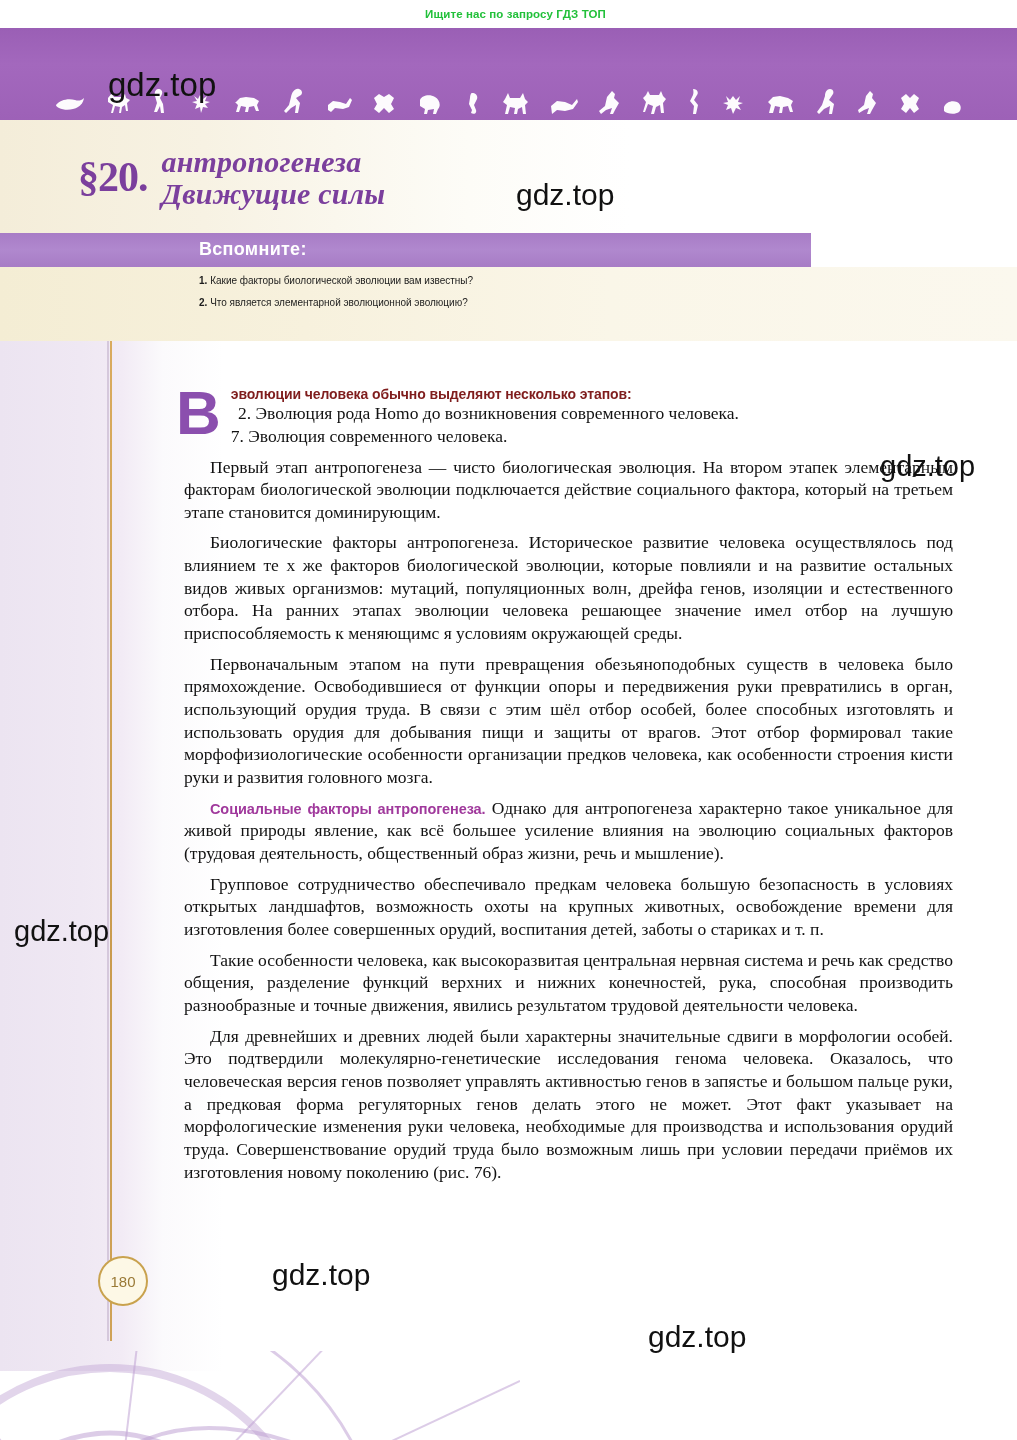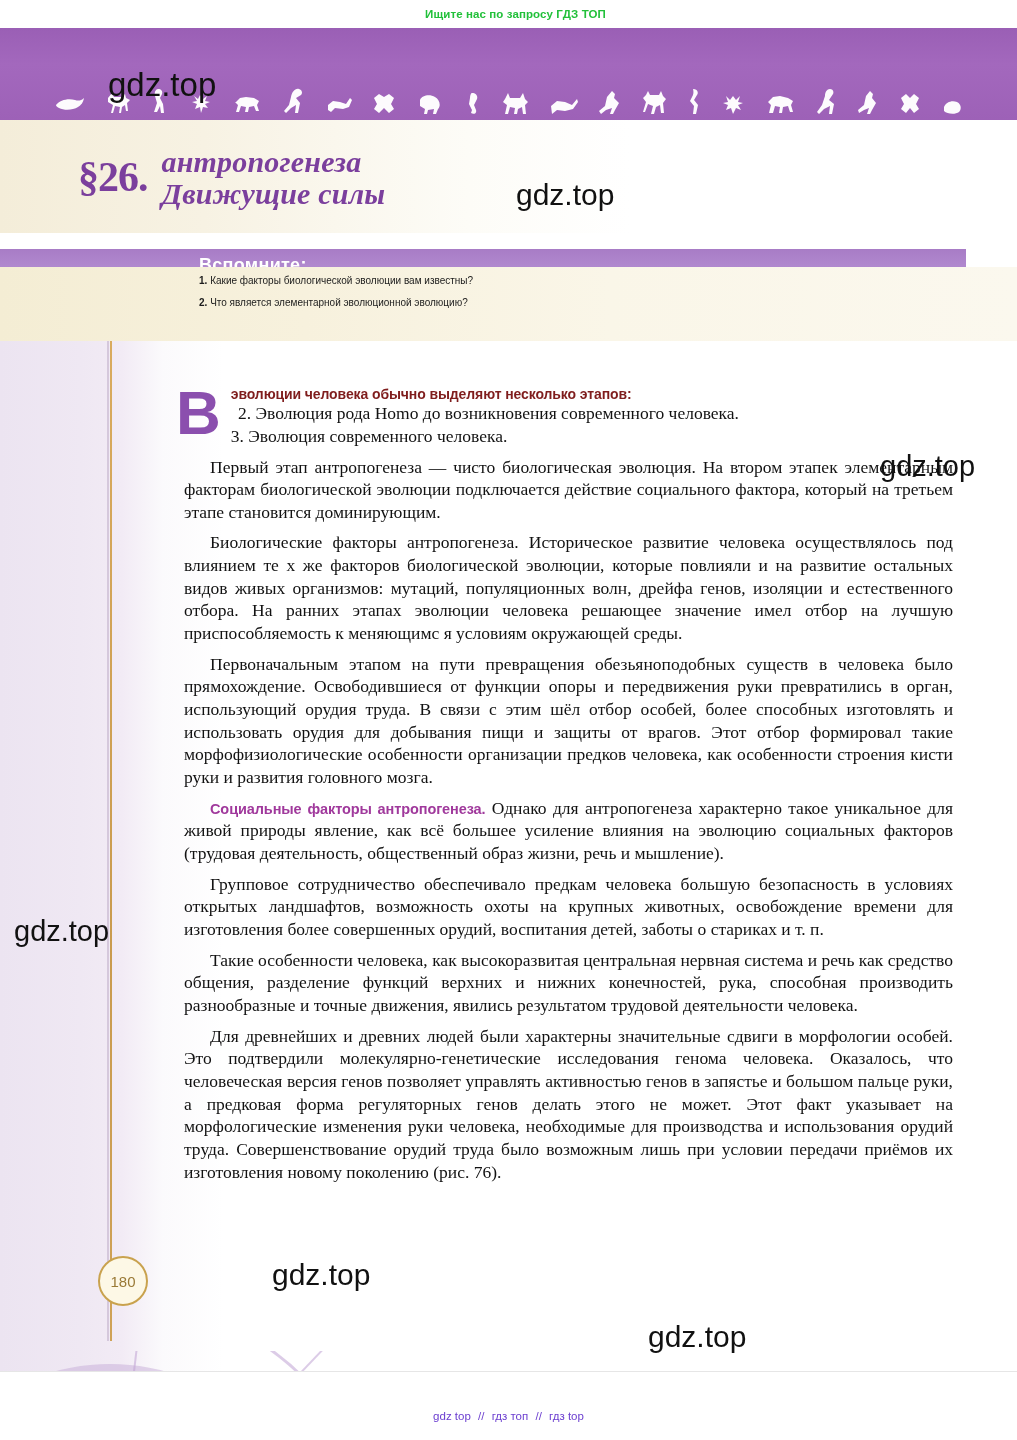--- a/index.html
+++ b/index.html
@@ -48,23 +48,22 @@
     padding-top:10px;
   }
   .title-text{
     font-family:"Liberation Serif",serif;font-style:italic;font-weight:700;
     font-size:30px;line-height:1.08;color:#7b3f9d;letter-spacing:.2px;
   }
   .title-text div{white-space:nowrap;}
 
   
   .recall-bar{
-    position:absolute;left:0;top:233px;width:966px;height:34px;
+    position:absolute;left:0;top:233px;width:811px;height:34px;
     background:linear-gradient(180deg,#a87cc6 0%,#b088ce 50%,#a77cc5 100%);
-    margin-top:16px;
   }
   .recall-bar .lbl{
     position:absolute;left:199px;top:6px;
     font-family:"Liberation Sans",sans-serif;font-weight:700;font-size:18px;
     color:#ffffff;letter-spacing:.3px;
   }
   
   .recall-body{
     position:absolute;left:0;top:267px;width:1017px;height:74px;
     background:linear-gradient(90deg,#f4edd4 0%,#f7f1dd 30%,#faf6e8 60%,#fbf8ee 100%);
@@ -224,21 +223,21 @@
         </svg>
       <svg width="20" height="16" viewBox="0 0 20 16">
           <path fill="#fff" d="M2 9c2-5 8-7 13-5 4 2 5 7 2 10-4 3-12 2-15-1z"></path>
         </svg>
     </div>
     <div class="wm wm-banner">gdz.top</div>
   </div>
 
   <div class="title-block">
     <div class="title-inner">
-      <div class="para-num">§26.</div>
+      <div class="para-num">§20.</div>
       <div class="title-text">
         <div>антропогенеза</div>
         <div>Движущие силы</div>
       </div>
     </div>
   </div>
   <div class="wm wm-title">gdz.top</div>
 
   <div class="recall-bar">
     <div class="lbl">Вспомните:</div>
@@ -275,41 +274,32 @@
       </svg>
     </div>
   </div>
   <div class="gold-line2"></div>
   <div class="gold-line"></div>
 
   <div class="col">
     <span class="dropcap">В</span>
     <div class="lead">эволюции человека обычно выделяют несколько этапов:</div>
     <p class="enum">2. Эволюция рода Homo до возникновения современного человека.</p>
-    <p class="enum e3">3. Эволюция современного человека.</p>
+    <p class="enum e3">7. Эволюция современного человека.</p>
 
     <p class="t">Первый этап антропогенеза — чисто биологическая эволюция. На втором этапек эле­ментарным факторам биологической эволюции подключается действие социального фактора, который на третьем этапе становится доминирующим.</p>
     <p class="t">Биологические факторы антропогенеза. Историческое развитие человека осуществля­лось под влиянием те х же факторов биологической эволюции, которые повлияли и на развитие остальных видов живых организмов: мутаций, популяционных волн, дрейфа ге­нов, изоляции и естественного отбора. На ранних этапах эволюции человека решающее значение имел отбор на лучшую приспособляемость к меняющимс я условиям окружаю­щей среды.</p>
     <p class="t">Первоначальным этапом на пути превращения обезьяноподобных существ в человека было прямохождение. Освободившиеся от функции опоры и передвижения руки превра­тились в орган, использующий орудия труда. В связи с этим шёл отбор особей, более способных изготовлять и использовать орудия для добывания пищи и защиты от врагов. Этот отбор формировал такие морфофизиологические особенности организации пред­ков человека, как особенности строения кисти руки и развития головного мозга.</p>
     <p class="t"><span class="runin">Социальные факторы антропогенеза.</span><span> Однако для антропогенеза характерно такое уни­кальное для живой природы явление, как всё большее усиление влияния на эволюцию социальных факторов (трудовая деятельность, общественный образ жизни, речь и мыш­ление).</span></p>
     <p class="t">Групповое сотрудничество обеспечивало предкам человека большую безопасность в условиях открытых ландшафтов, возможность охоты на крупных животных, освобожде­ние времени для изготовления более совершенных орудий, воспитания детей, заботы о стариках и т. п.</p>
     <p class="t">Такие особенности человека, как высокоразвитая центральная нервная система и речь как средство общения, разделение функций верхних и нижних конечностей, рука, спо­собная производить разнообразные и точные движения, явились результатом трудовой деятельности человека.</p>
     <p class="t">Для древнейших и древних людей были характерны значительные сдвиги в морфоло­гии особей. Это подтвердили молекулярно-генетические исследования генома человека. Оказалось, что человеческая версия генов позволяет управлять активностью генов в за­пястье и большом пальце руки, а предковая форма регуляторных генов делать этого не может. Этот факт указывает на морфологические изменения руки человека, необходимые для производства и использования орудий труда. Совершенствование орудий труда было возможным лишь при условии передачи приёмов их изготовления новому поколению (рис. 76).</p>
   </div>
 
   <div class="page-num">180</div>
 
   <div class="wm wm-right">gdz.top</div>
   <div class="wm wm-left">gdz.top</div>
   <div class="wm wm-mid">gdz.top</div>
   <div class="wm wm-low">gdz.top</div>
 
-  <div class="footer">
-    <div class="inner">
-      <span>gdz top</span>
-      <span class="sep">//</span>
-      <span>гдз топ</span>
-      <span class="sep">//</span>
-      <span>гдз top</span>
-    </div>
-  </div>
 
 </div>
 
 </body></html>

